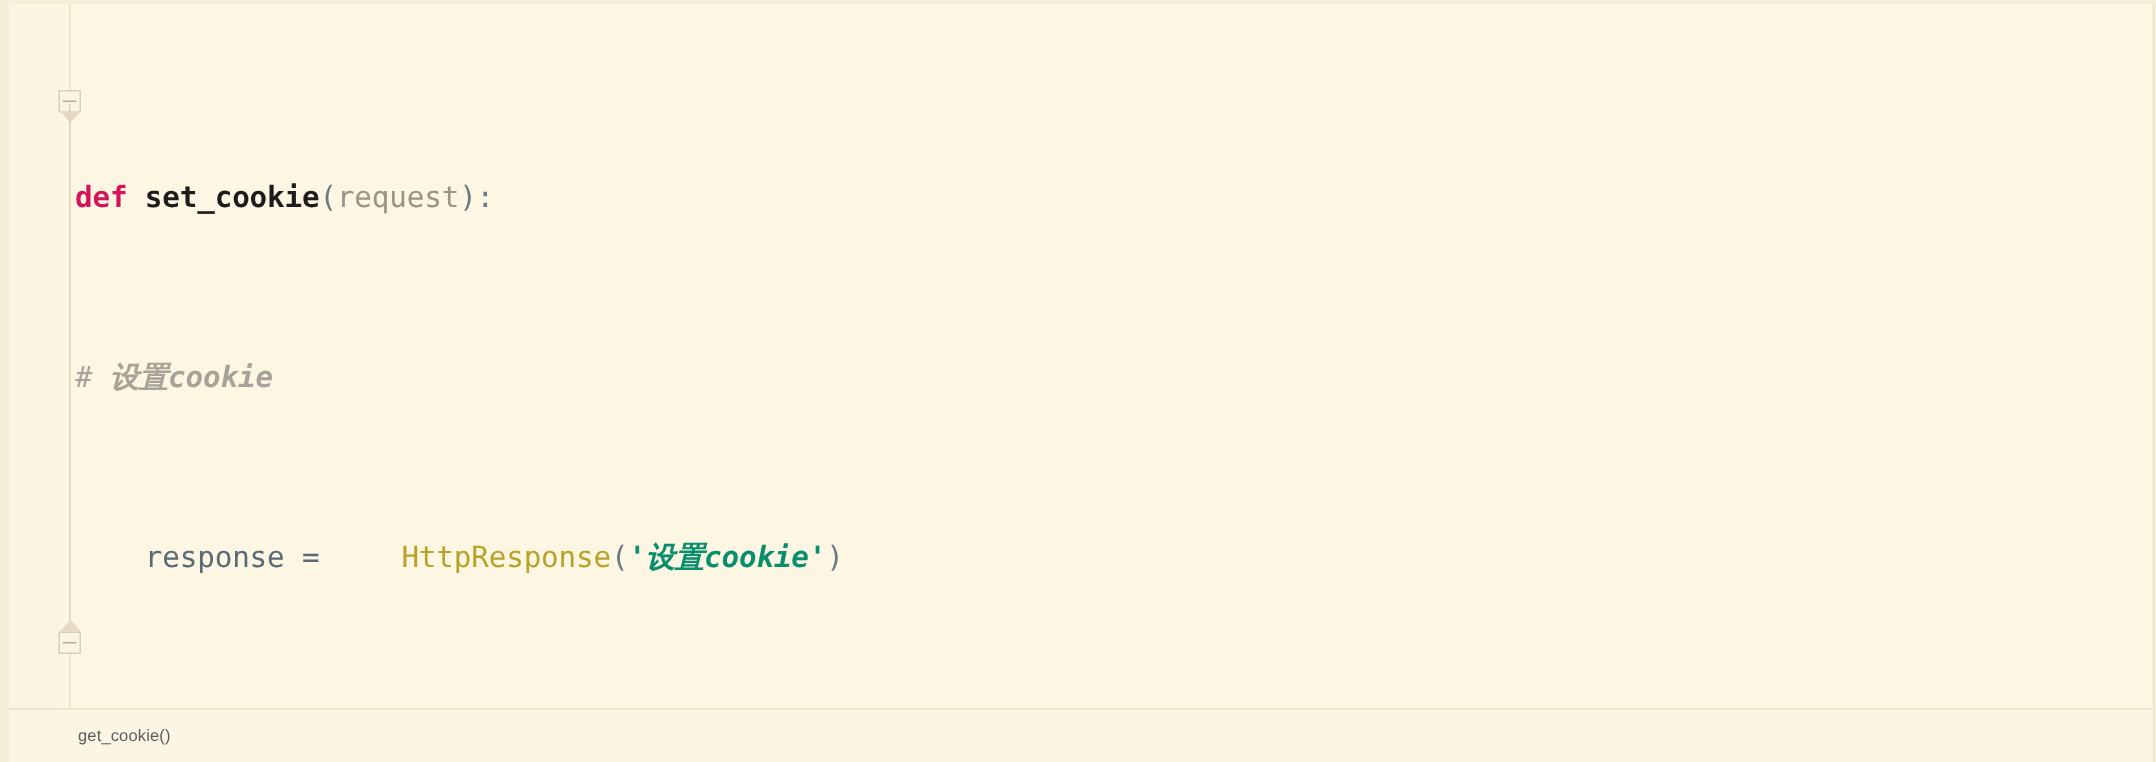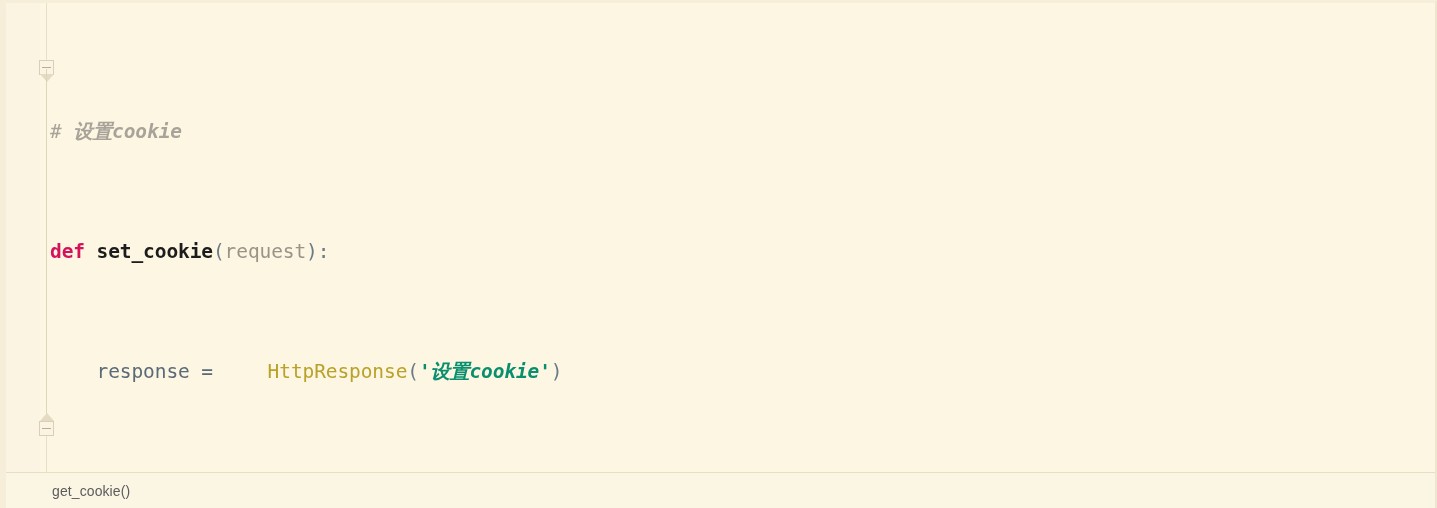--- a/index.html
+++ b/index.html
@@ -139,44 +139,44 @@
     bottom: 0;
     height: 35px;
     background: #fbf5e4;
     border-top: 1px solid #e6ddc4;
     display: flex;
     align-items: center;
   }
   #breadcrumb-text {
     margin-left: 46px;
     font-family: "Liberation Sans", sans-serif;
-    font-size: 14px;
+    font-size: 11px;
     color: #5c5c5c;
     letter-spacing: 0.1px;
   }
 </style>
 </head>
 <body>
 
 <div id="editor-window">
 
   <div id="gutter"></div>
   <div id="gutter-rule"></div>
 
   <div class="fold-marker" id="fold-open"></div>
   <div id="fold-open-tip"></div>
   <div id="fold-bar"></div>
   <div class="fold-marker" id="fold-close"></div>
   <div id="fold-close-tip"></div>
 
   <div id="code">
 
+    <div class="line"><span class="kw">def</span><span class="plain"> </span><span class="fn">set_cookie</span><span class="punc">(</span><span class="param">request</span><span class="punc">)</span><span class="punc">:</span></div>
+
     <div class="line"><span class="comment">#</span><span class="comment-cn cm-b"> 设置cookie</span></div>
-
-    <div class="line"><span class="kw">def</span><span class="plain"> </span><span class="fn">set_cookie</span><span class="punc">(</span><span class="param">request</span><span class="punc">)</span><span class="punc">:</span></div>
 
     <div class="line">    <span class="plain">response</span><span class="op"> = </span><span class="builtin">HttpResponse</span><span class="punc">(</span><span class="str">'设置cookie'</span><span class="punc">)</span></div>
 
     <div class="line">    <span class="comment"># response.set_cookie(key='name', value='</span><span class="comment underline-wave">Longdongcheng</span><span class="comment">', max_age=20)  # max_age</span><span class="comment-cn cm-b">  指定该cookie</span></div>
 
     
 
     
 
     

